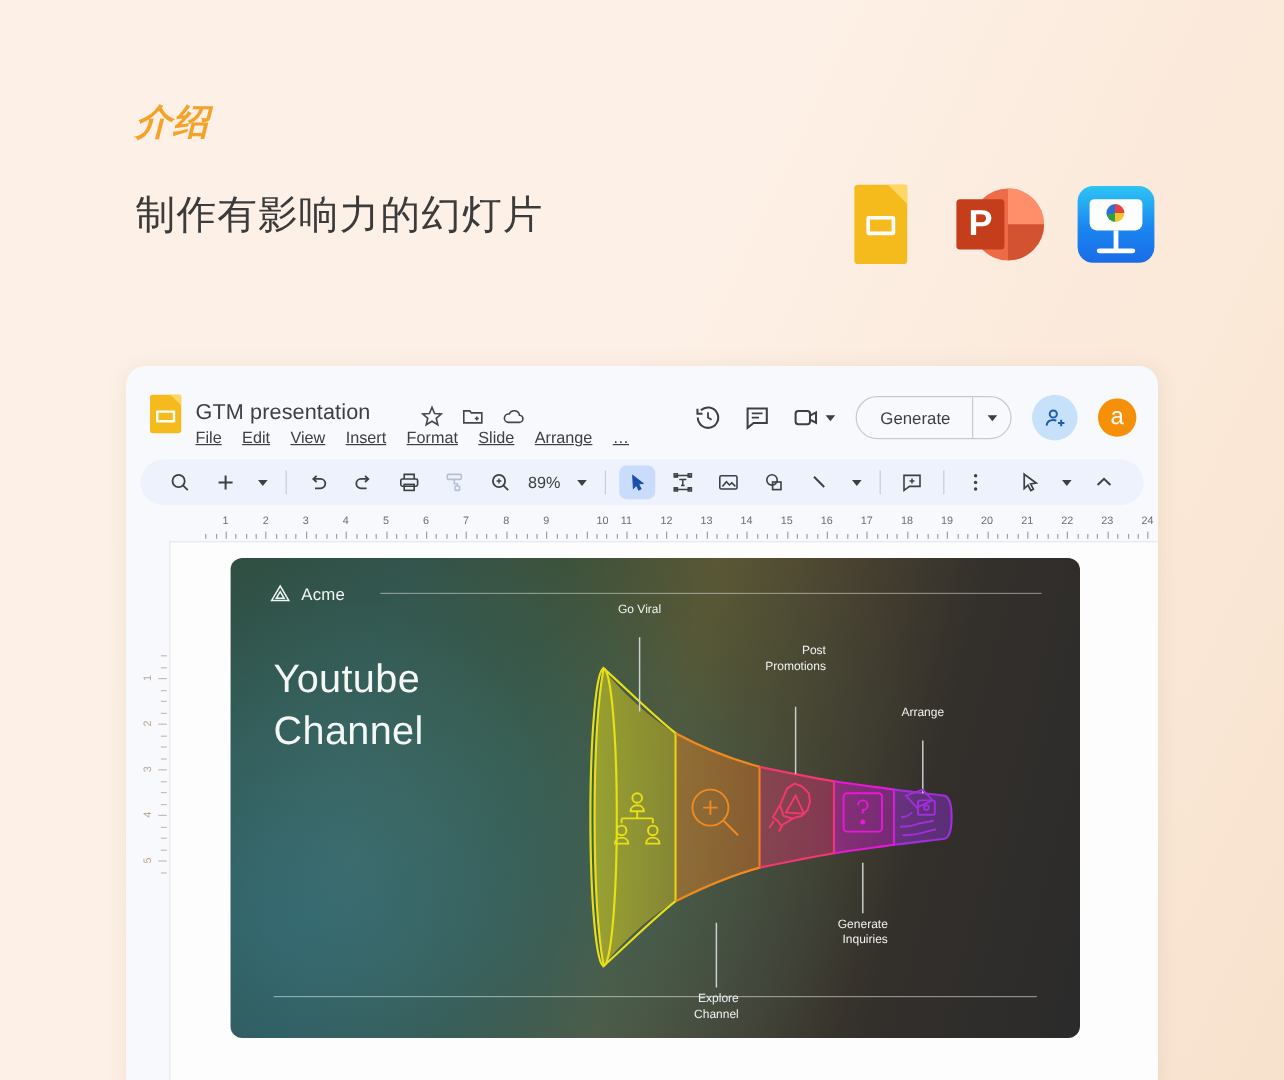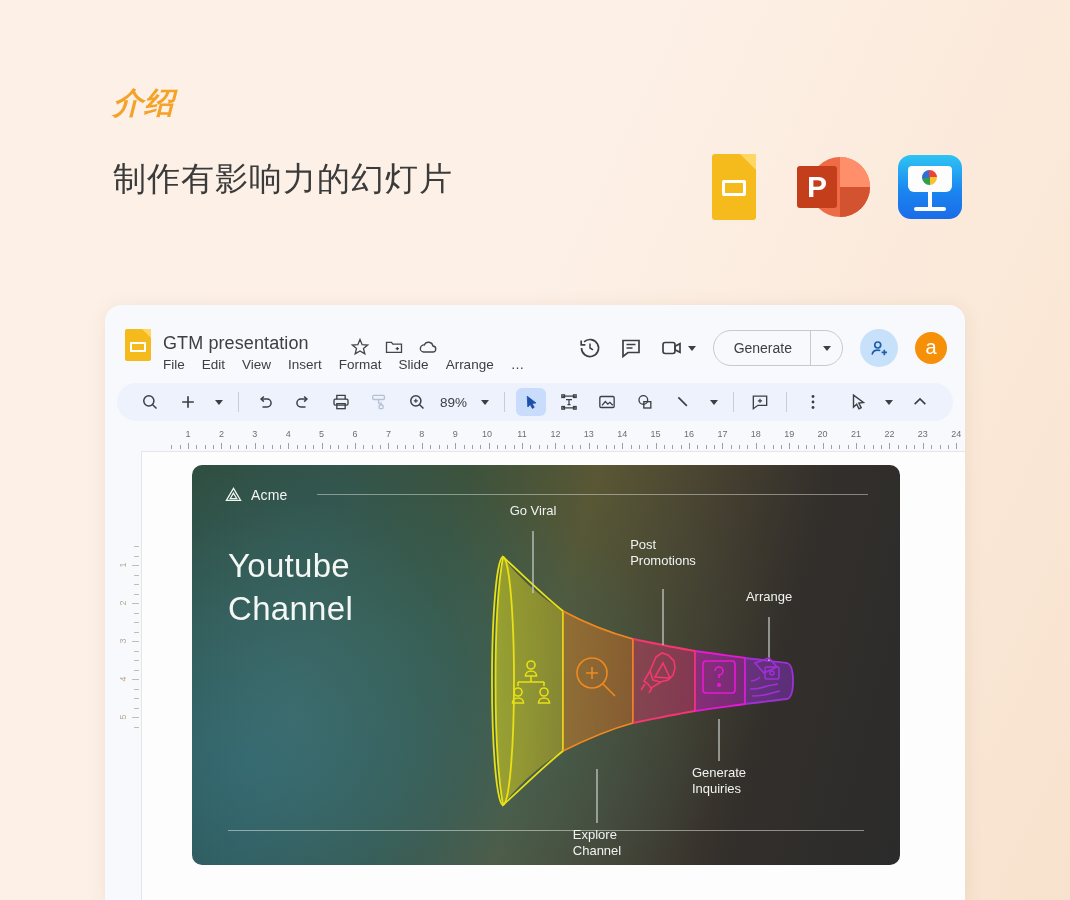--- a/index.html
+++ b/index.html
@@ -124,21 +124,21 @@
     position: absolute; left: 58px; top: 28px;
     font-size: 18px; color: #3c4043; letter-spacing: .1px;
   }
   #title-icons {
     position: absolute; left: 245px; top: 32px;
     display: flex; gap: 14px; align-items: center; color: #444746;
   }
   .ticon { width: 20px; height: 20px; display: block; }
   #menubar {
     position: absolute; left: 58px; top: 52px;
-    display: flex; gap: 17px; font-size: 13.5px; color: #3c4043;
+    display: flex; gap: 17px; font-size: 13.5px; color: #3c4043; text-decoration: underline;
   }
   #menubar span { cursor: default; }
   #right-actions {
     position: absolute; right: 18px; top: 24px;
     display: flex; align-items: center; gap: 17px;
   }
   .ra-icon { width: 24px; height: 24px; color: #3c4043; }
   #cam-group { display: flex; align-items: center; gap: 4px; }
   .caret {
     width: 0; height: 0; border-left: 4px solid transparent;
@@ -241,22 +241,22 @@
     position: absolute; left: 36px; top: 80px; z-index: 4;
     color: #f4f7f4; font-size: 33px; line-height: 1.3; font-weight: normal;
     letter-spacing: .3px;
   }
   #bottom-rule {
     position: absolute; left: 36px; right: 36px; bottom: 34px; height: 1px;
     background: rgba(235,240,236,0.5); z-index: 3;
   }
   #funnel { position: absolute; left: 295px; top: 28px; width: 400px; height: 360px; z-index: 5; }
   .fn-label {
-    position: absolute; color: #f0f3f1; font-size: 13px; line-height: 1.25;
-    text-align: left; transform: translateX(-50%); white-space: pre-line;
+    position: absolute; color: #f0f3f1; font-size: 10px; line-height: 1.25;
+    text-align: right; transform: translateX(-50%); white-space: pre-line;
   }
 </style>
 </head>
 <body>
 
 <div id="header">
   <div id="eyebrow">介绍</div>
   <div id="headline">制作有影响力的幻灯片</div>
 </div>
 
@@ -503,21 +503,21 @@
         <div class="hnum" style="left: 280.8px;">8</div>
         <div class="htick" style="left: 264.1px; height: 4px;"></div>
         <div class="htick" style="left: 272.45px; height: 4px;"></div>
         <div class="htick" style="left: 280.8px; height: 6px;"></div>
         <div class="htick" style="left: 289.15px; height: 4px;"></div>
         <div class="hnum" style="left: 314.2px;">9</div>
         <div class="htick" style="left: 297.5px; height: 4px;"></div>
         <div class="htick" style="left: 305.85px; height: 4px;"></div>
         <div class="htick" style="left: 314.2px; height: 6px;"></div>
         <div class="htick" style="left: 322.55px; height: 4px;"></div>
-        <div class="hnum" style="left: 346px; text-align: right;">10</div>
+        <div class="hnum" style="left: 361px; text-align: right;">10</div>
         <div class="htick" style="left: 330.9px; height: 4px;"></div>
         <div class="htick" style="left: 339.25px; height: 4px;"></div>
         <div class="htick" style="left: 347.6px; height: 6px;"></div>
         <div class="htick" style="left: 355.95px; height: 4px;"></div>
         <div class="hnum" style="left: 381px;">11</div>
         <div class="htick" style="left: 364.3px; height: 4px;"></div>
         <div class="htick" style="left: 372.65px; height: 4px;"></div>
         <div class="htick" style="left: 381px; height: 6px;"></div>
         <div class="htick" style="left: 389.35px; height: 4px;"></div>
         <div class="hnum" style="left: 414.4px;">12</div>

